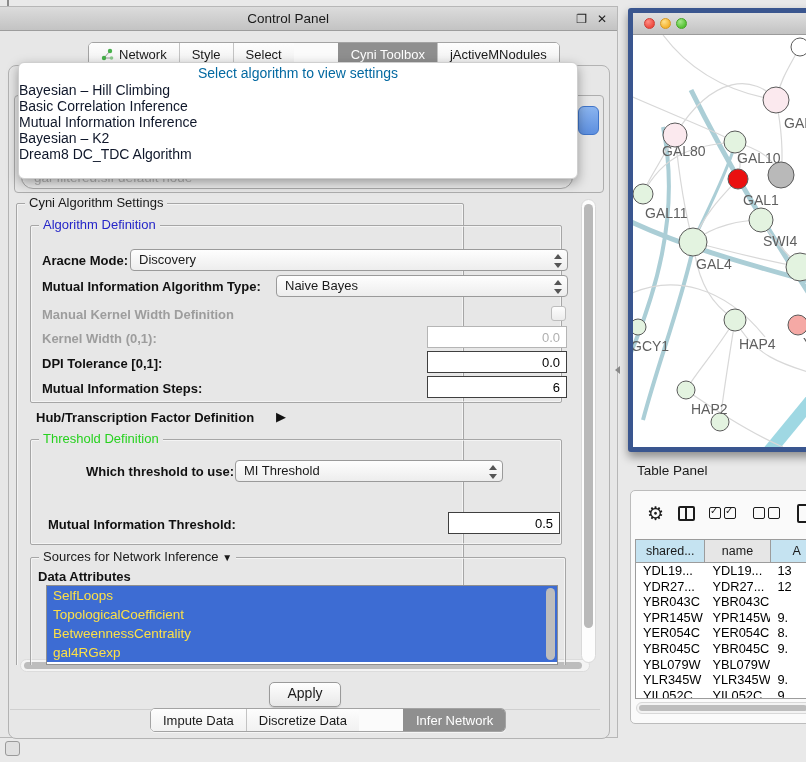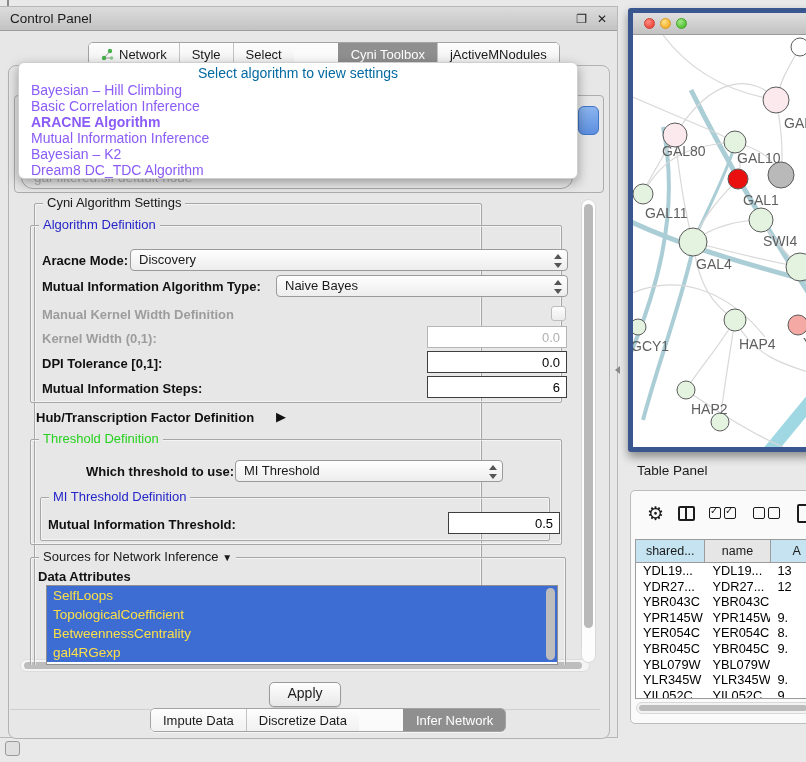--- a/index.html
+++ b/index.html
@@ -3,21 +3,21 @@
 <meta charset="utf-8">
 <style>
   html,body{margin:0;padding:0;background:#e9e9e9;}
   #stage{position:relative;width:806px;height:762px;overflow:hidden;background:#e9e9e9;
          font-family:"Liberation Sans","DejaVu Sans",sans-serif;color:#1a1a1a;}
   
   .cpwin{position:absolute;left:0;top:6px;width:618px;height:732px;background:#e7e7e7;
          border:1px solid #b7b7b7;border-left:none;box-sizing:border-box;}
   .cp-titlebar{position:absolute;left:0;top:0;width:100%;height:24px;
         background:linear-gradient(#dcdcdc,#c3c3c3);border-bottom:1px solid #9d9d9d;
-        display:flex;align-items:center;padding:0 10px;box-sizing:border-box;font-size:13.5px;}
+        display:flex;align-items:center;padding:0 10px;box-sizing:border-box;font-size:13.5px;text-align:center;}
   .cp-title{flex:1;}
   .cp-btn{font-size:12px;color:#222;margin-left:10px;font-weight:bold;cursor:default;}
   
   .segbar{position:absolute;display:flex;height:22px;border:1px solid #a3a3a3;border-radius:5px;
           overflow:hidden;background:#fbfbfb;box-shadow:0 1px 0 rgba(255,255,255,.6);}
   .seg{display:flex;align-items:center;justify-content:center;padding:0 12px;font-size:13px;
        border-left:1px solid #c3c3c3;white-space:nowrap;background:linear-gradient(#fdfdfd,#f1f1f1);}
   .seg:first-child{border-left:none;}
   .seg.sel{background:#8f8f8f;color:#fff;border-left-color:#8f8f8f;margin-left:44px;}
   .tabicon{margin-right:5px;display:inline-flex;}
@@ -31,21 +31,21 @@
         border-radius:6px;background:linear-gradient(#8ab4ef,#5d8fdf);}
   .ghostcombo{position:absolute;left:6px;bottom:3px;right:30px;height:24px;border:1px solid #a9a9a9;
         border-radius:12px;background:#ededed;color:#b4b4b4;font-size:13.5px;line-height:23px;
         padding-left:12px;box-sizing:border-box;white-space:nowrap;overflow:hidden;}
   
   .popup{position:absolute;left:18px;top:55px;width:560px;height:117px;background:#fff;
         border:1px solid #cfcfcf;border-radius:6px;box-shadow:0 4px 12px rgba(0,0,0,.35);
         z-index:5;box-sizing:border-box;overflow:hidden;}
   .popup-prompt{height:17px;text-align:center;color:#0369a1;font-size:14px;padding-top:2px;}
   .popup ul{list-style:none;margin:0;padding:0;}
-  .popup li{font-size:14px;height:16px;line-height:16px;padding-left:12px;color:#8b5cf6;white-space:nowrap;}
+  .popup li{font-size:14px;height:16px;line-height:16px;padding-left:0;color:#0f172a;white-space:nowrap;}
   .popup li.bold{font-weight:bold;}
   
   .scrollarea{position:absolute;left:14px;top:190px;width:582px;height:468px;overflow:hidden;z-index:2;}
   .fs{position:absolute;border:1px solid #a6a6a6;border-radius:2px;box-sizing:border-box;
       box-shadow:inset 0 0 0 1px rgba(255,255,255,.55);}
   .fs>.legend{position:absolute;top:-8px;left:8px;background:#e7e7e7;padding:0 4px;font-size:13px;
       line-height:14px;white-space:nowrap;}
   .legend.blue{color:#2425c8;}
   .legend.green{color:#27d11f;}
   .lbl{position:absolute;font-size:13px;font-weight:bold;color:#111;white-space:nowrap;}
@@ -167,30 +167,29 @@
     <div class="behind">
       <div class="bluespin"></div>
       <div class="ghostcombo">gal-filtered.sif default node</div>
     </div>
 
     <div class="popup">
       <div class="popup-prompt">Select algorithm to view settings</div>
       <ul id="algo-options">
           <li class="opt">Bayesian – Hill Climbing</li>
           <li class="opt">Basic Correlation Inference</li>
-          <li class="opt bold">ARACNE Algorithm</li>
           <li class="opt">Mutual Information Inference</li>
           <li class="opt">Bayesian – K2</li>
           <li class="opt">Dream8 DC_TDC Algorithm</li>
         </ul>
     </div>
 
     <div class="scrollarea">
 
-      <div class="fs" style="left:20px;top:6px;width:448px;height:470px;">
+      <div class="fs" style="left:2px;top:6px;width:448px;height:470px;">
         <span class="legend">Cyni Algorithm Settings</span>
       </div>
 
       <div class="fs" style="left:16px;top:28px;width:532px;height:178px;">
         <span class="legend blue">Algorithm Definition</span>
       </div>
       <span class="lbl" style="left:28px;top:56px;">Aracne Mode:</span>
       <div class="combo" style="left:116px;top:52px;width:438px;">
         <span>Discovery</span><span class="spin"></span>
       </div>
@@ -209,23 +208,20 @@
 
       <span class="lbl" style="left:22px;top:213px;">Hub/Transcription Factor Definition</span>
       <span class="lbl arrowglyph" style="left:262px;top:212px;font-size:13px;">▶</span>
 
       <div class="fs" style="left:16px;top:242px;width:532px;height:106px;">
         <span class="legend green">Threshold Definition</span>
       </div>
       <span class="lbl" style="left:72px;top:267px;">Which threshold to use:</span>
       <div class="combo" style="left:221px;top:263px;width:268px;">
         <span>MI Threshold</span><span class="spin"></span>
-      </div>
-      <div class="fs" style="left:26px;top:300px;width:510px;height:44px;">
-        <span class="legend blue">MI Threshold Definition</span>
       </div>
       <span class="lbl" style="left:34px;top:320px;">Mutual Information Threshold:</span>
       <input class="field" readonly="" style="left: 434px; top: 315px; width: 112px;" value="0.5">
 
       <div class="fs" style="left:16px;top:360px;width:536px;height:110px;">
         <span class="legend"><span>Sources for Network Inference</span> <span style="font-size:10px;">▼</span></span>
       </div>
       <span class="lbl" style="left:24px;top:372px;">Data Attributes</span>
       <div class="attrlist" style="left:32px;top:388px;width:512px;height:80px;">
         <ul id="attr-list">

